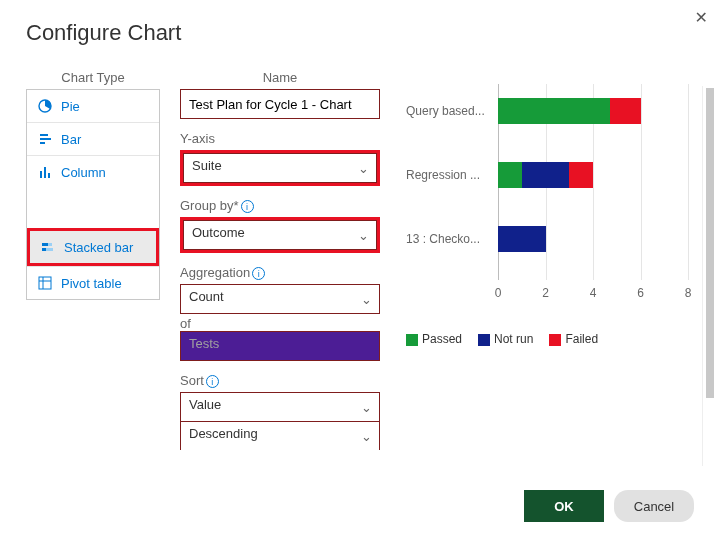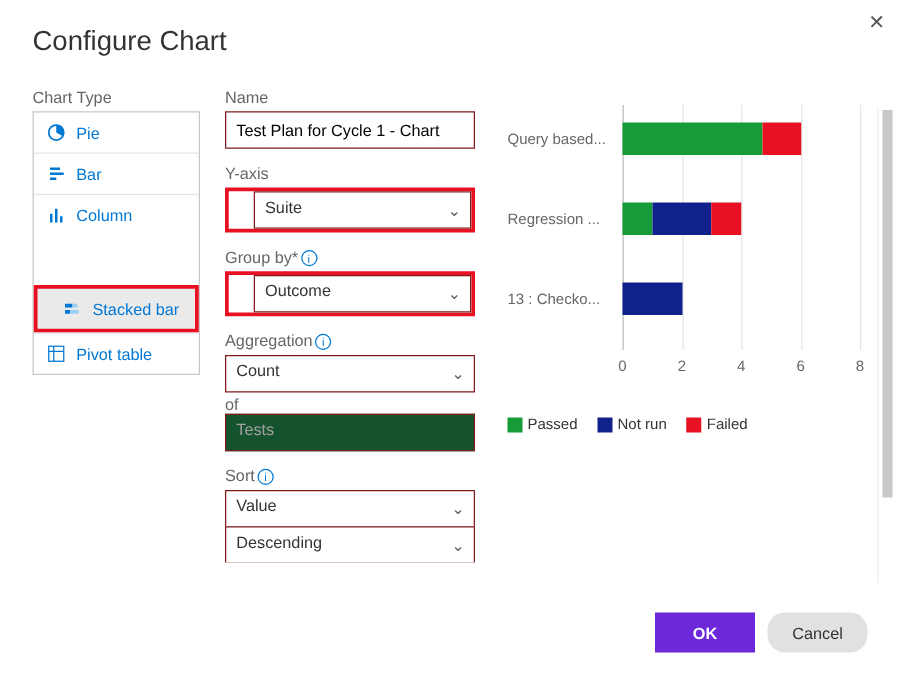--- a/index.html
+++ b/index.html
@@ -7,47 +7,47 @@
   .dialog { padding: 14px 20px 0 26px; }
   .close { position: absolute; top: 8px; right: 10px; font-size: 16px; color:#555; cursor:pointer; }
   h1 { font-size: 22px; font-weight: 400; margin: 6px 0 24px; color:#333; }
   .cols { display:flex; gap:20px; height: 380px; }
   .col-left { width: 134px; flex:none; }
   .col-mid  { width: 200px; flex:none; overflow:hidden; }
   .col-right{ flex:1; padding-left: 6px; }
   .scrollbar { position:absolute; right:2px; top:86px; width:14px; height:380px; border-left:1px solid #eee;}
   .scrollbar .thumb{ background:#c8c8c8; width:8px; margin:2px auto; height:310px; border-radius:0;}
   .label { font-size:13px; color:#666; margin-bottom:4px; margin-top:12px; }
-  .label.first { margin-top:0; }
+  .label.first { margin-top:0;text-align:center; }
   .nav { border:1px solid #c8c8c8; }
   .nav-item { display:flex; align-items:flex-end; gap:8px; padding:8px 10px; border-top:1px solid #e5e5e5; color:#0078d4; cursor:pointer; }
   .nav-item:first-child { border-top:none; }
   .nav-item.selected { background:#eaeaea;margin-top:40px; }
   .nav-item .ic { width:16px; height:16px; display:flex; align-items:center; justify-content:center; }
-  .hi { border:3px solid #e81123;padding-left:20px; }
+  .hi { border:3px solid #e81123; }
   .field, .select { width:100%; height:30px; border:1px solid #7f1d1d; padding:4px 24px 4px 8px; background:#fff; font-size:13px; position:relative; }
-  .field.disabled { background:#14532d; color:#a0a0a0; }
+  .field.disabled { background:#4c1d95; color:#a0a0a0; }
   .sel-wrap { position:relative; }
   .sel-wrap .chev { position:absolute; right:8px; top:50%; transform:translateY(-50%); pointer-events:none; color:#666; }
   .info { display:inline-flex; width:13px; height:13px; border:1px solid #0078d4; border-radius:50%; color:#0078d4; font-size:9px; align-items:center; justify-content:center; margin-left:2px; vertical-align:middle; }
   .of { font-size:13px; color:#666; margin-top:2px; }
   
   .chart { position:relative; height:240px; margin-top:10px; }
   .plot { position:absolute; left:92px; right:10px; top:4px; bottom:40px; }
   .grid-line { position:absolute; top:0; bottom:0; width:1px; background:#e5e5e5; }
   .axis-line { position:absolute; top:0; bottom:0; width:1px; background:#bcbcbc; }
   .x-tick { position:absolute; bottom:-20px; transform:translateX(-50%); font-size:12px; color:#666; }
   .y-lbl { position:absolute; left:-92px; width:86px; text-align:left; font-size:12px; color:#666; transform:translateY(-50%); white-space:nowrap; overflow:hidden; text-overflow:ellipsis; }
   .bar-row { position:absolute; height:26px; left:0; display:flex; }
   .seg { height:100%; }
   .legend { display:flex; gap:16px; margin-top:12px; font-size:12px; color:#333; }
   .sw { width:12px; height:12px; display:inline-block; margin-right:4px; vertical-align:middle; }
   .footer { position:absolute; bottom:16px; right:24px; display:flex; gap:10px; }
   .btn { min-width:80px; height:32px; border:none; font-size:13px; cursor:pointer; }
-  .btn-pri { background:#6d28d9; color:#fff; font-weight:600; }
+  .btn-pri { background:#14532d; color:#fff; font-weight:600; }
   .btn-sec { background:#e1e1e1; color:#333;border-radius:14px; }
 </style>
 </head>
 <body>
 
 <div class="dialog">
   <div class="close">✕</div>
   <h1>Configure Chart</h1>
 
   <div class="cols">

